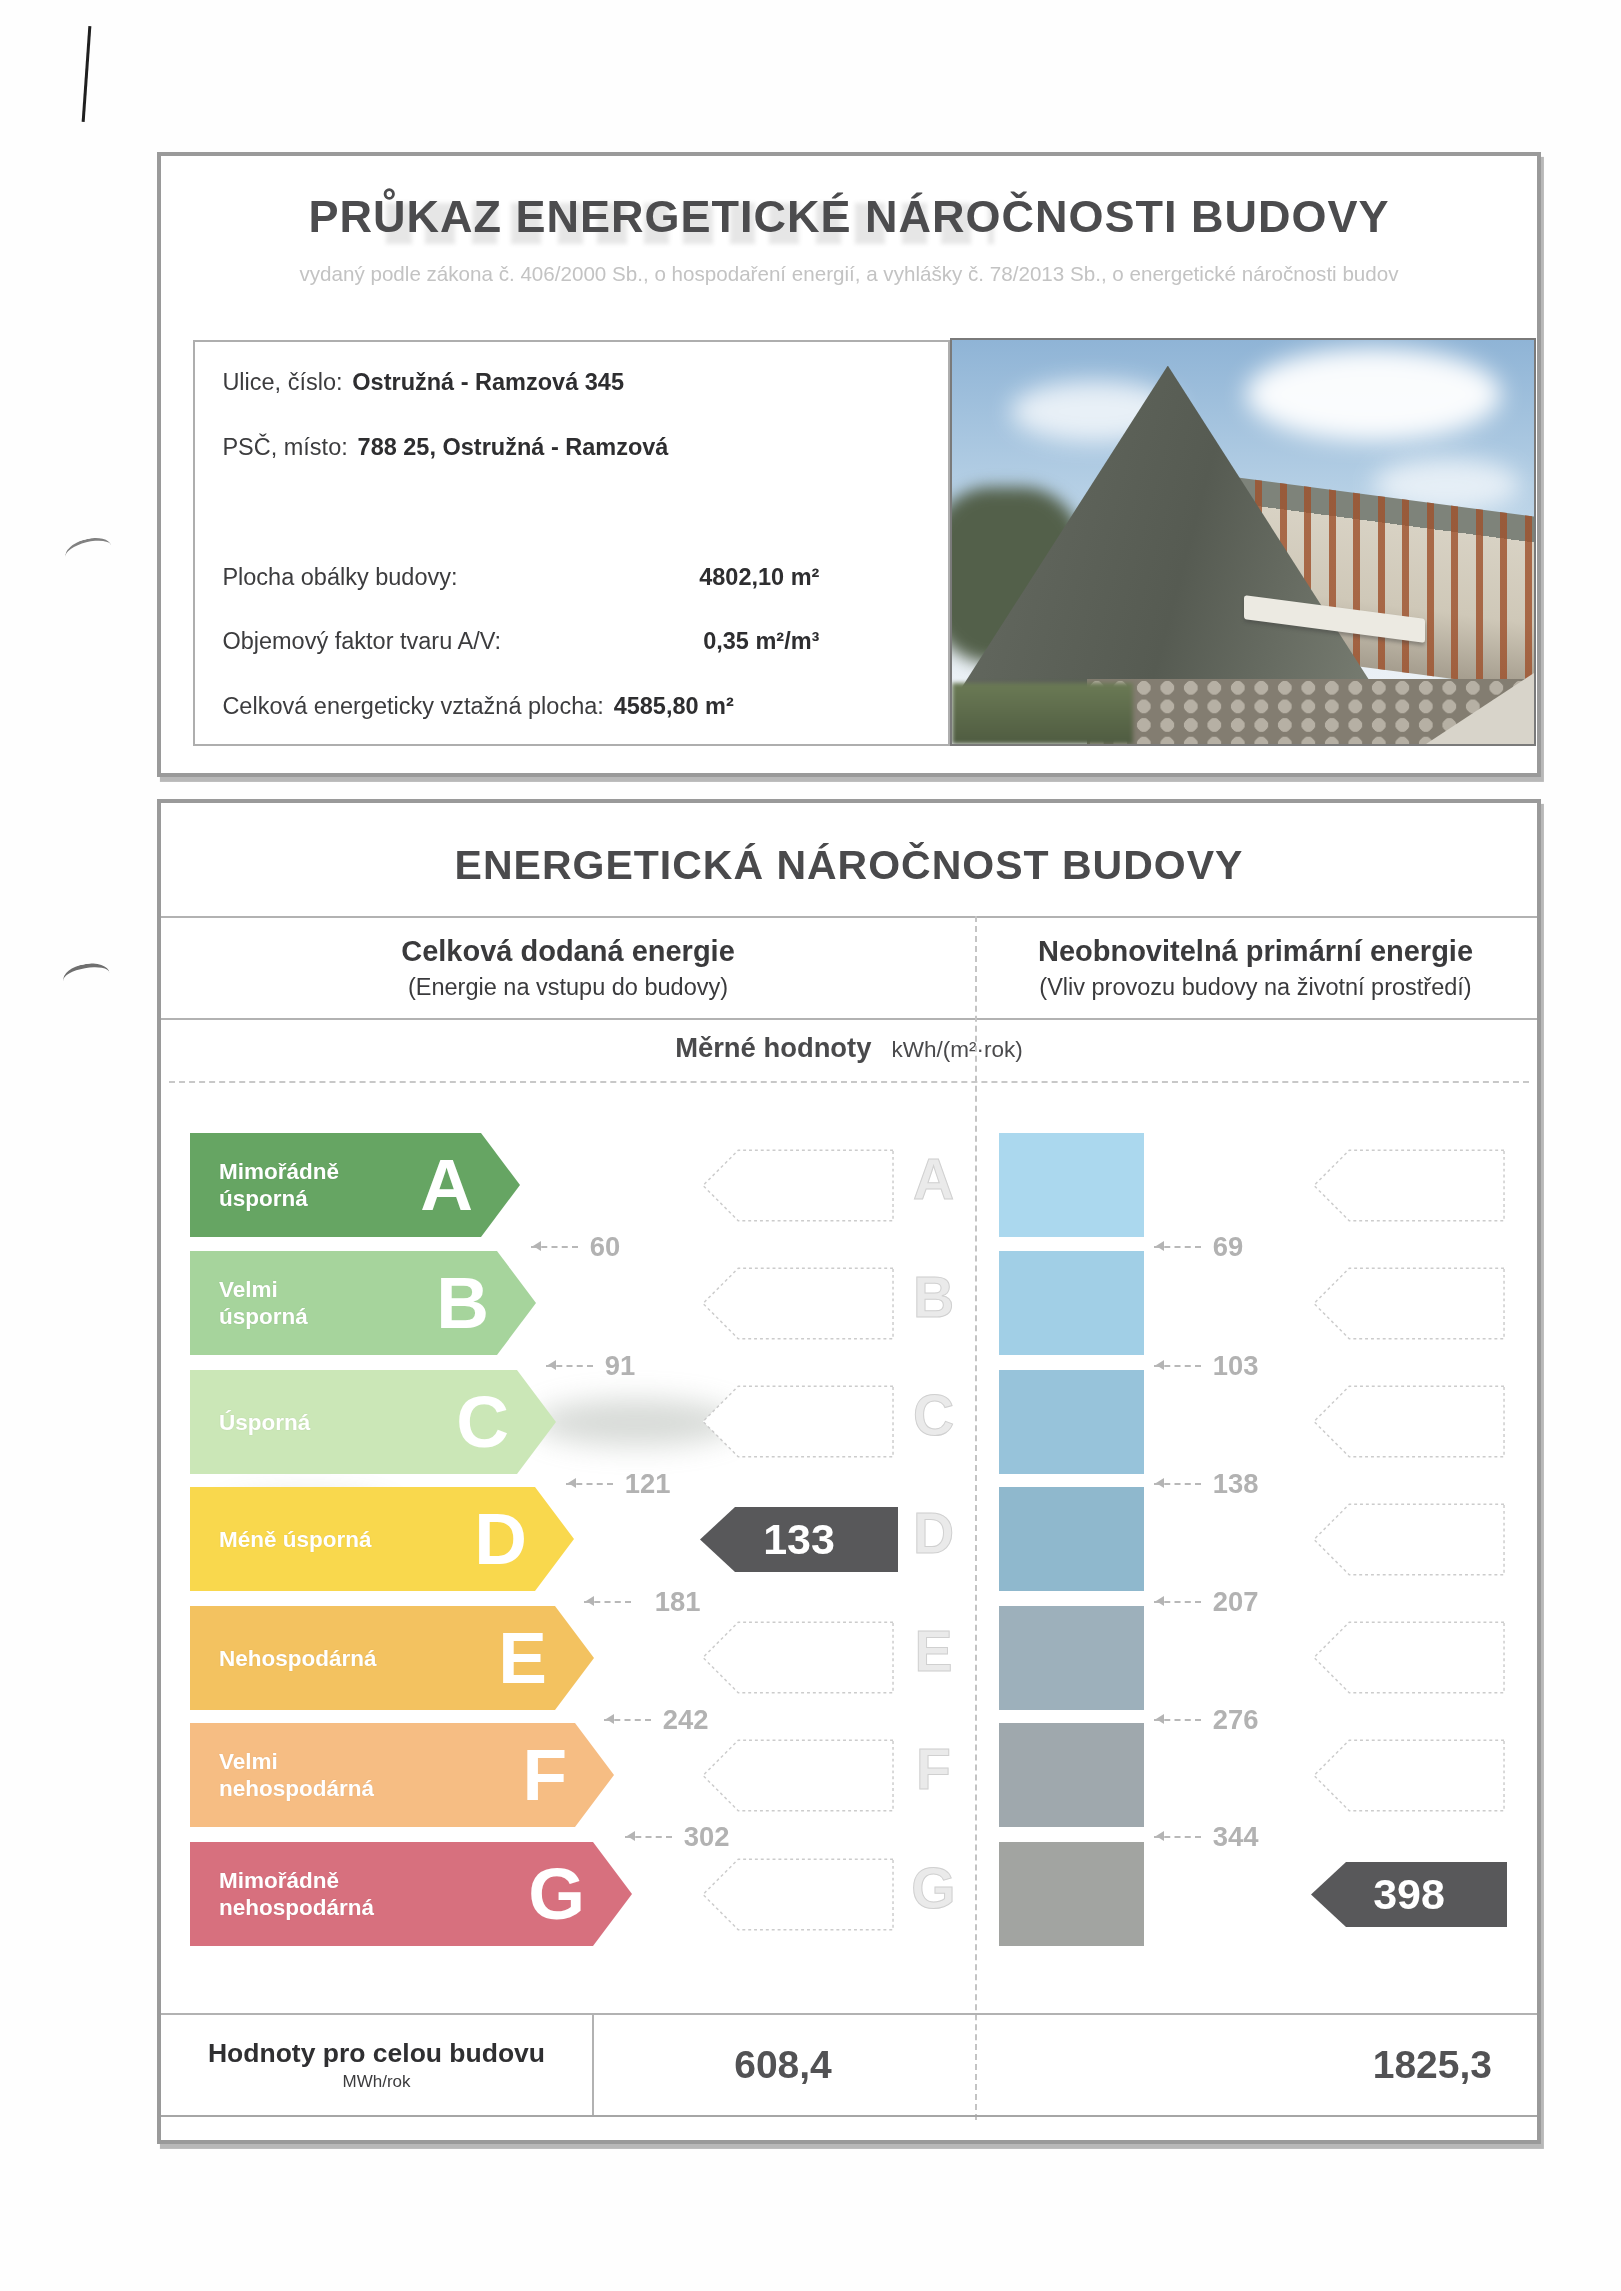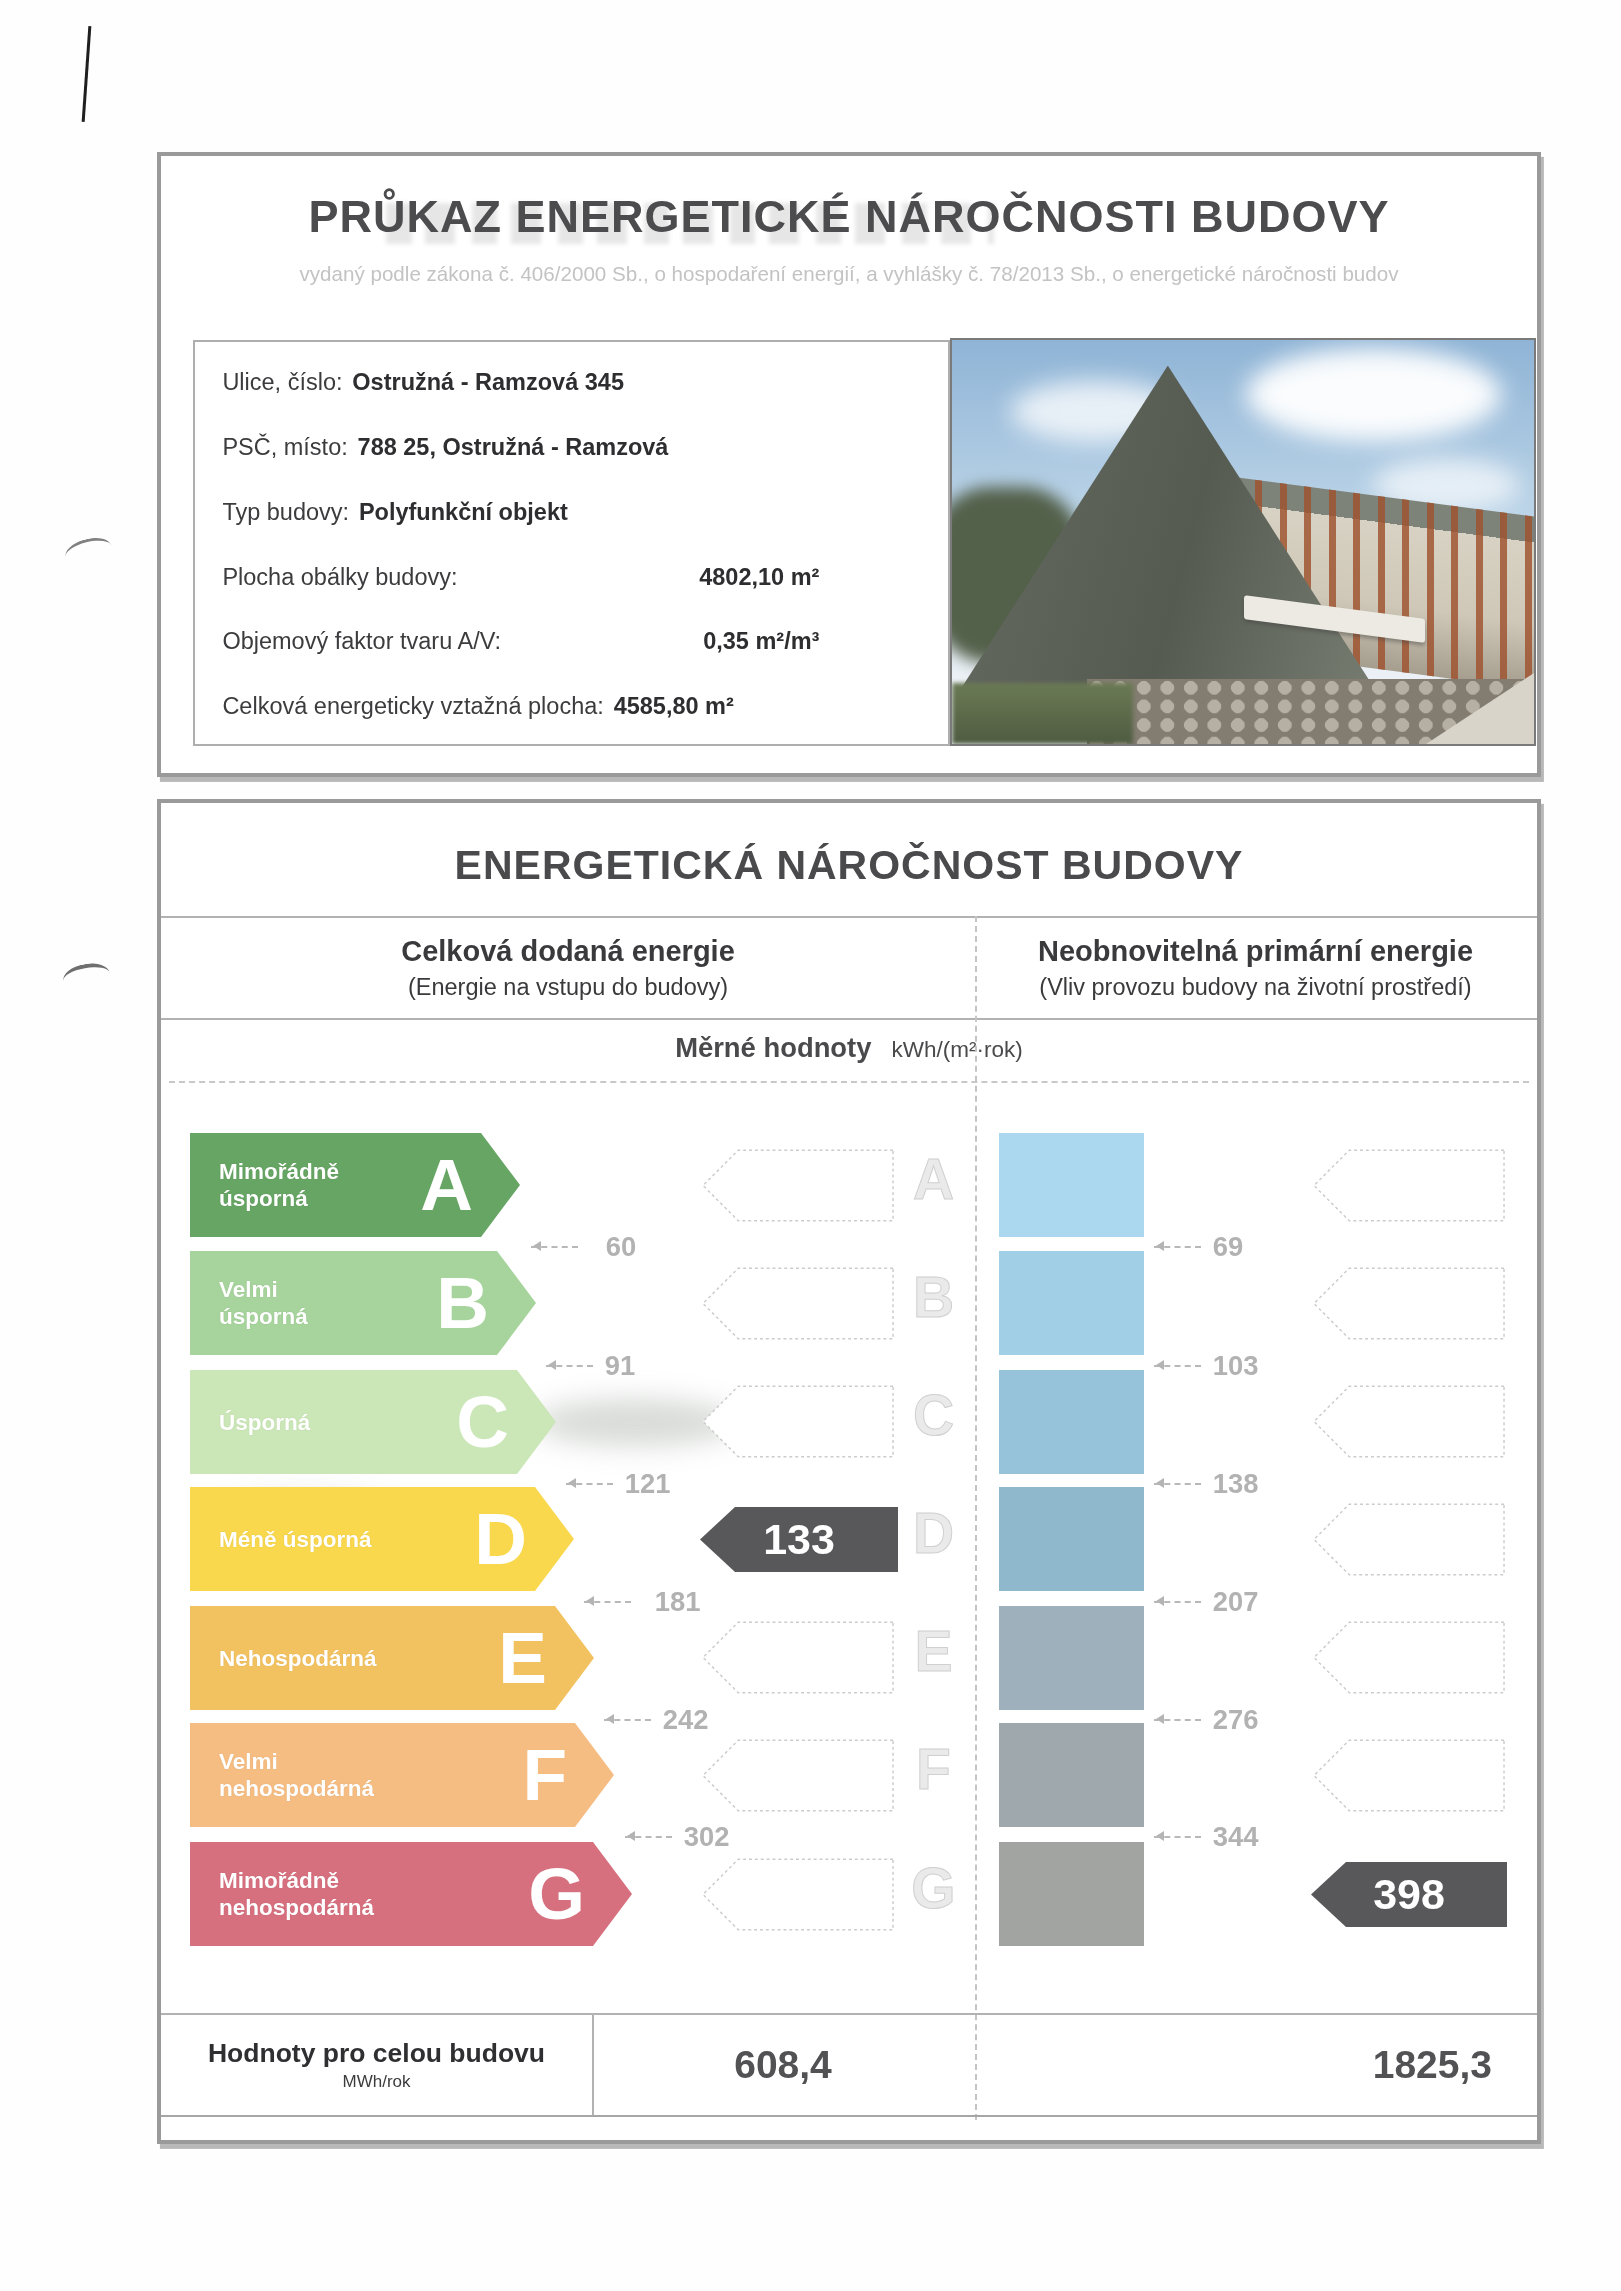--- a/index.html
+++ b/index.html
@@ -80,21 +80,21 @@
   .r0{top:330px;} .r1{top:448px;} .r2{top:567px;} .r3{top:684px;} .r4{top:803px;} .r5{top:920px;} .r6{top:1039px;}
   .w0{width:330px;} .w1{width:346px;} .w2{width:366px;} .w3{width:384px;} .w4{width:404px;} .w5{width:424px;} .w6{width:442px;}
   .a0{background:#66a563;} .a1{background:#a6d49c;} .a2{background:#cbe7b7;} .a3{background:#f9d84d;}
   .a4{background:#f3c260;} .a5{background:#f6bd83;} .a6{background:#d7707e;}
 
   
   .thr{position:absolute;height:33px;display:flex;align-items:center;}
   .thr-line{position:relative;width:47px;border-top:2px dashed #b8b8b8;}
   .thr-line::before{content:'';position:absolute;left:-2.9px;top:-6.9px;border:5.9px solid transparent;border-right:8.8px solid #b4b4b4;}
   .thr-num{margin-left:11.8px;font-size:27.4px;font-weight:bold;color:#b2b2b2;}
-  .tl0{left:370px;top:427px;gap:16px;} .tl1{left:385px;top:546px;} .tl2{left:405px;top:664px;}
+  .tl0{left:370px;top:427px;} .tl1{left:385px;top:546px;} .tl2{left:405px;top:664px;}
   .tl3{left:423px;top:782px;gap:12px;} .tl4{left:443px;top:900px;} .tl5{left:464px;top:1017px;}
   .tr0{left:993px;top:427px;} .tr1{left:993px;top:546px;} .tr2{left:993px;top:664px;}
   .tr3{left:993px;top:782px;} .tr4{left:993px;top:900px;} .tr5{left:993px;top:1017px;}
 
   
   .outline-arrow{position:absolute;width:192px;height:73px;}
   .ol-left{left:541px;} .ol-right{left:1152px;}
   .ot0{top:346px;} .ot1{top:464px;} .ot2{top:582px;} .ot3{top:700px;} .ot4{top:818px;} .ot5{top:936px;} .ot6{top:1055px;}
   .ghost-letter{position:absolute;left:737px;width:71px;text-align:center;font-size:57px;font-weight:bold;
                 color:#eaeaea;-webkit-text-stroke:1px #d0d0d0;}
@@ -141,23 +141,20 @@
     <div class="cert-title">PRŮKAZ ENERGETICKÉ NÁROČNOSTI BUDOVY</div>
     <div class="cert-subtitle">vydaný podle zákona č. 406/2000 Sb., o hospodaření energií, a vyhlášky č. 78/2013 Sb., o energetické náročnosti budov</div>
 
     <div class="info-box">
       <div class="info-row ir0">
         <span>Ulice, číslo:</span><b>Ostružná - Ramzová 345</b>
       </div>
       <div class="info-row ir1">
         <span>PSČ, místo:</span><b>788 25, Ostružná - Ramzová</b>
       </div>
-      <div class="info-row ir2">
-        <span>Typ budovy:</span><b>Polyfunkční objekt</b>
-      </div>
       <div class="info-row ir3">
         <span>Plocha obálky budovy:</span><b class="val-off">4802,10 m²</b>
       </div>
       <div class="info-row ir4">
         <span>Objemový faktor tvaru A/V:</span><b class="val-off">0,35 m²/m³</b>
       </div>
       <div class="info-row ir5">
         <span>Celková energeticky vztažná plocha:</span><b>4585,80 m²</b>
       </div>
     </div>

